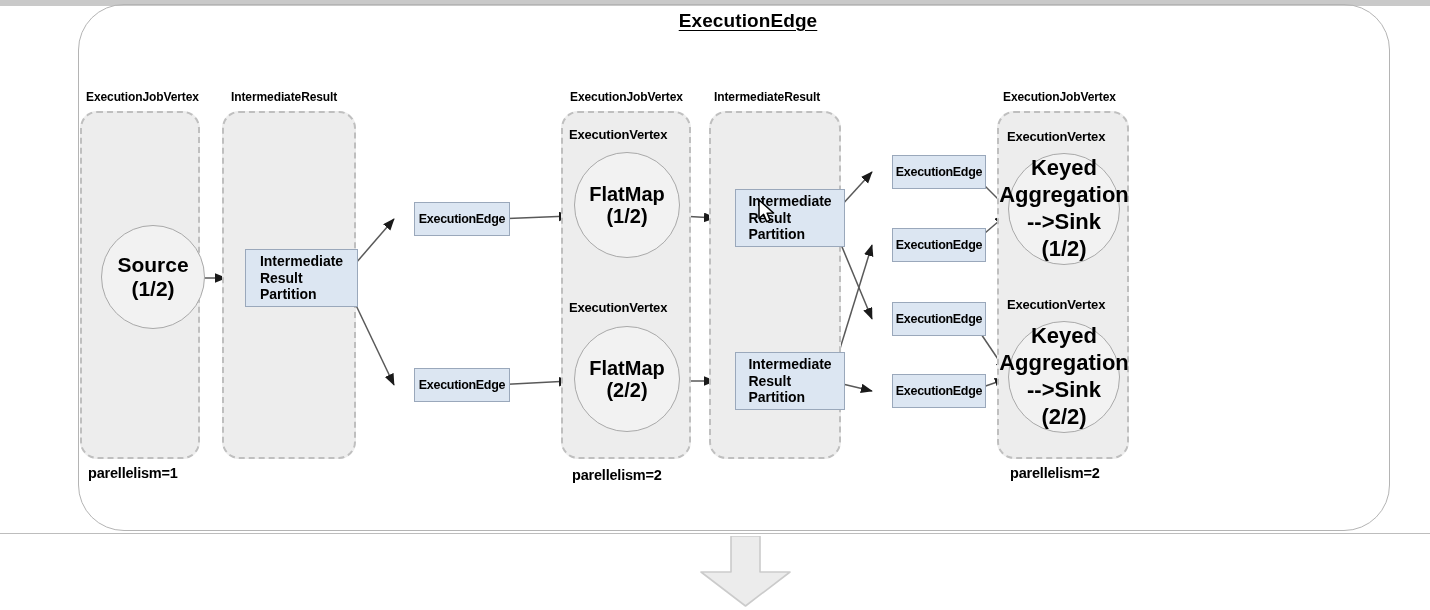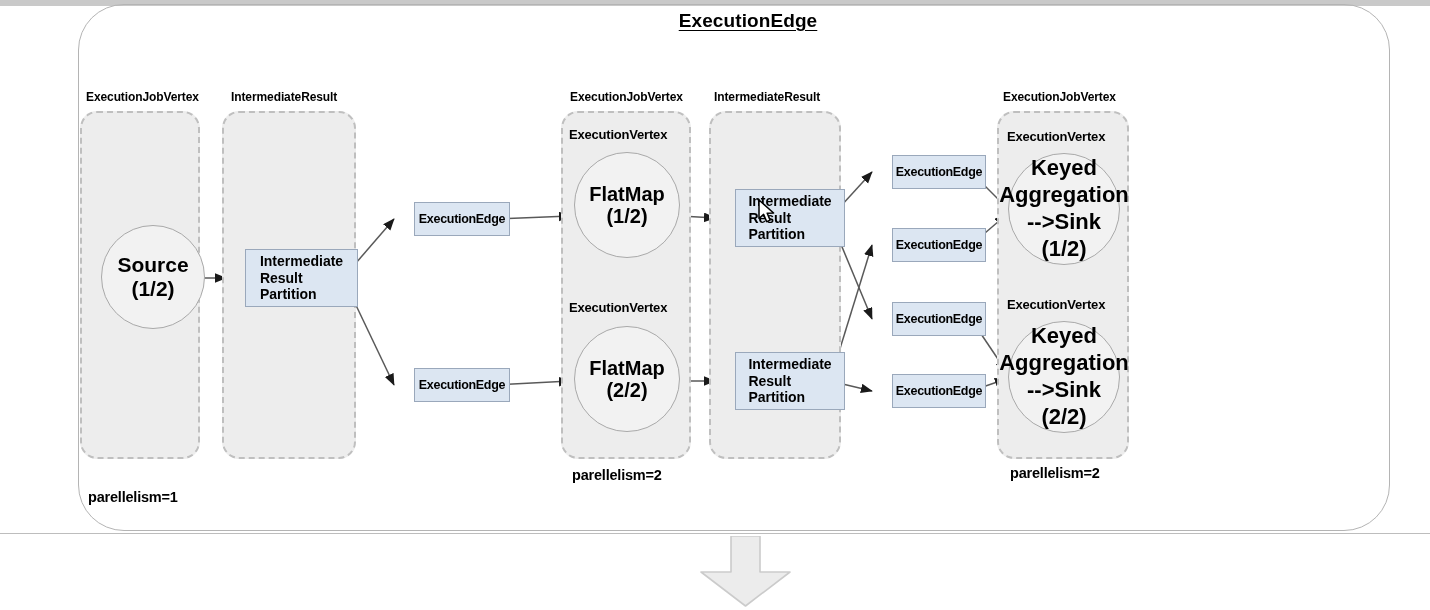--- a/index.html
+++ b/index.html
@@ -200,21 +200,21 @@
     </span>
   </div>
 
   <div class="blue-box edge" style="left:398px;top:202px;width:96px;height:34px">ExecutionEdge</div>
   <div class="blue-box edge" style="left:398px;top:368px;width:96px;height:34px">ExecutionEdge</div>
   <div class="blue-box edge" style="left:876px;top:155px;width:94px;height:34px">ExecutionEdge</div>
   <div class="blue-box edge" style="left:876px;top:228px;width:94px;height:34px">ExecutionEdge</div>
   <div class="blue-box edge" style="left:876px;top:302px;width:94px;height:34px">ExecutionEdge</div>
   <div class="blue-box edge" style="left:876px;top:374px;width:94px;height:34px">ExecutionEdge</div>
 
-  <div class="par-label" style="left:88px;top:489px">parellelism=1</div>
+  <div class="par-label" style="left:88px;top:465px">parellelism=1</div>
   <div class="par-label" style="left:572px;top:467px">parellelism=2</div>
   <div class="par-label" style="left:1010px;top:465px">parellelism=2</div>
 
   <div class="divider"></div>
 
   <svg style="position:absolute;left:698px;top:536px;width:95px;height:72px" viewBox="0 0 95 72">
     <path d="M33,0 L62,0 L62,36 L92,36 L47.5,70 L3,36 L33,36 Z" fill="#ececec" stroke="#cbcbcb" stroke-width="1.6" stroke-linejoin="round"></path>
   </svg>
 
   <svg id="cursor" viewBox="0 0 22 26">

